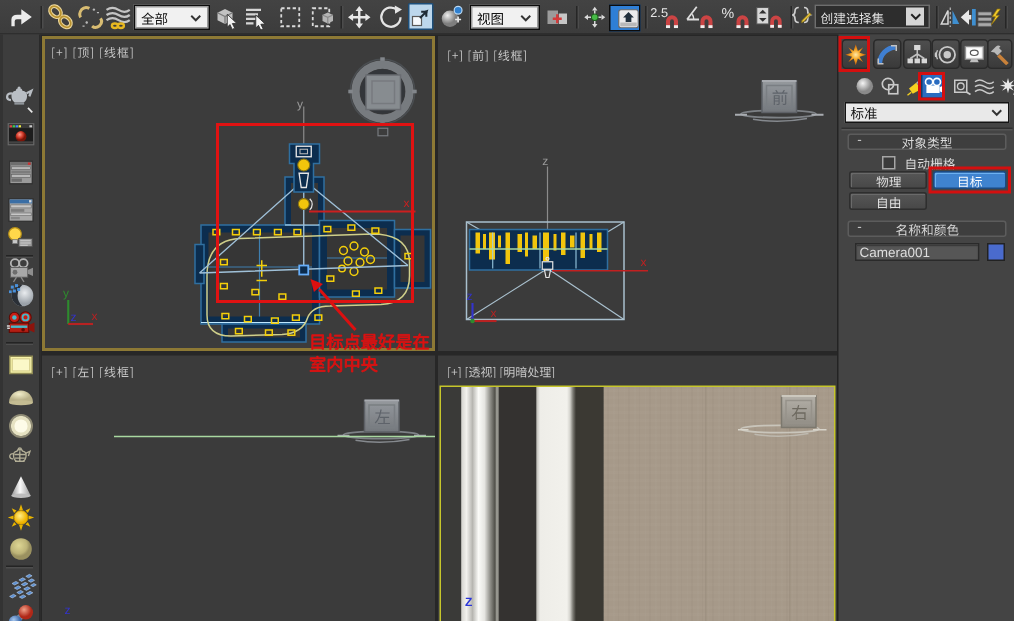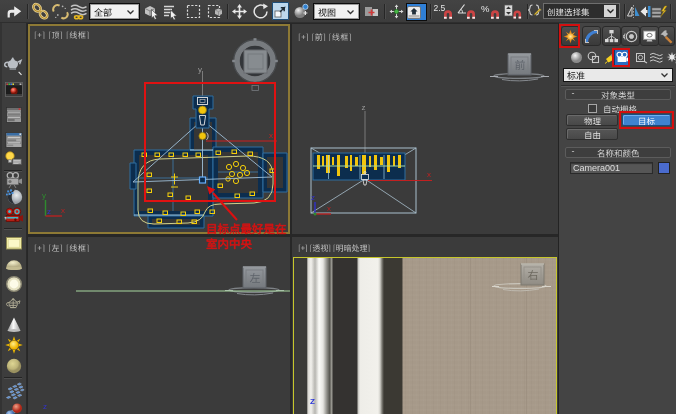--- a/index.html
+++ b/index.html
@@ -5,21 +5,21 @@
   html,body{margin:0;padding:0;}
   body{width:676px;height:414px;overflow:hidden;background:#3d3d3d;
        font-family:"Liberation Sans",sans-serif;position:relative;}
   *{box-sizing:border-box;}
   .gl{display:inline-block;vertical-align:middle;}
   .gb path{stroke:currentColor;stroke-width:5;}
 
   
   #top-toolbar{position:absolute;left:0;top:0;width:676px;height:23px;
     background:linear-gradient(#434343,#3c3c3c);border-bottom:1px solid #2e2e2e;}
-  .ti{position:absolute;top:2px;width:19px;height:19px;display:flex;align-items:center;justify-content:flex-start;text-decoration:underline;}
+  .ti{position:absolute;top:2px;width:19px;height:19px;display:flex;align-items:center;justify-content:flex-end;text-decoration:underline;}
   .tsep{position:absolute;top:4px;width:1px;height:15px;background:#262626;box-shadow:1px 0 0 #4c4c4c;}
   .dd-light{position:absolute;top:3px;height:17px;background:#f1f1f1;border:1px solid #0c0c0c;
     box-shadow:inset 0 0 0 1px #9b9b9b;color:#141414;display:flex;align-items:center;padding:0 4px;}
   .dd-dark{position:absolute;top:3px;height:16px;background:#2d2d2d;border:1px solid #6e6e6e;
     color:#e6e6e6;display:flex;align-items:center;padding:0 3px;}
   .dd-chev{margin-left:auto;}
   .tb-active{background:#bcd7ec;border:1px solid #1d4e79;border-radius:1px;}
 
   
   #left-toolbar{position:absolute;left:0;top:23px;width:27px;height:391px;

